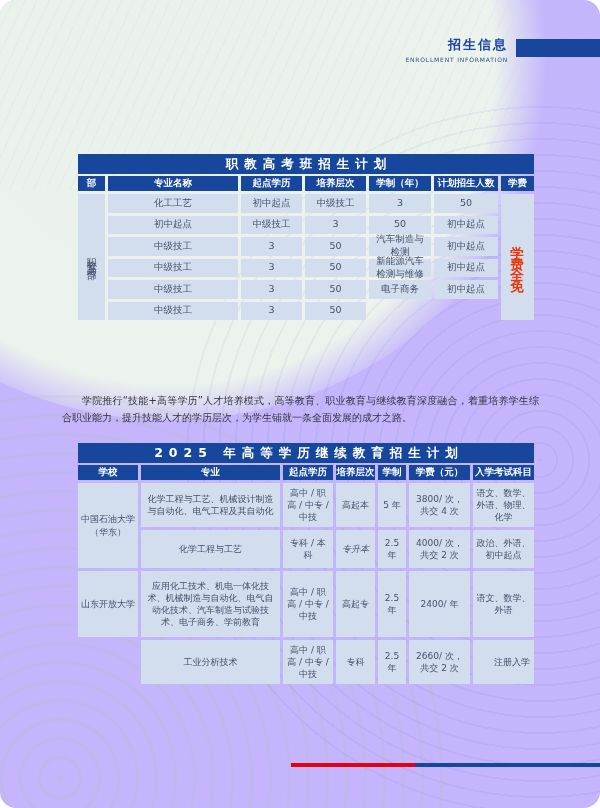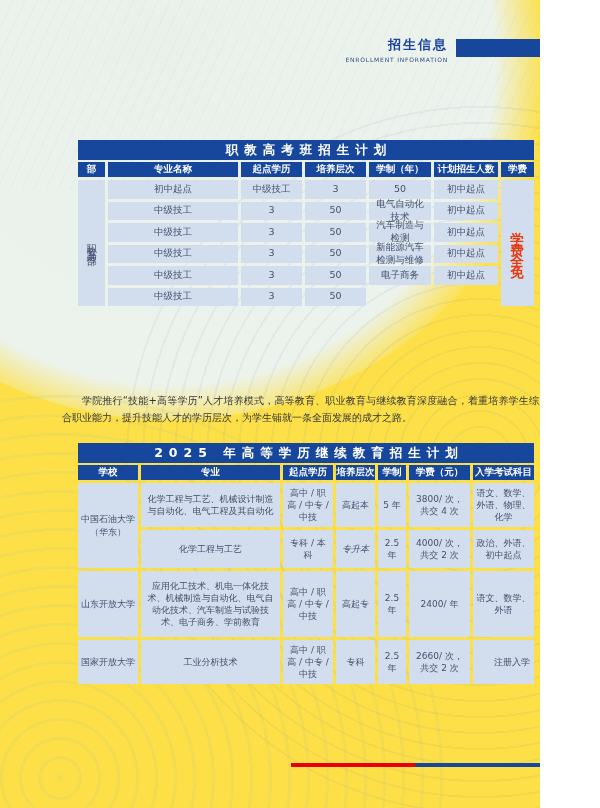--- a/index.html
+++ b/index.html
@@ -1,22 +1,23 @@
 <!DOCTYPE html>
 <html><head>
 <meta charset="utf-8">
 <style>
   html,body{margin:0;padding:0;}
   .page{
     position:relative;
-    width:540px;height:808px;
-    background:#fde047;
+    width:600px;height:808px;
+    background:#c4b5fd;
     overflow:hidden;
     font-family:"DejaVu Sans","Liberation Sans",sans-serif;
     color:#3d4a66;
+    border-radius:16px;
   }
   
   .deco-circle-tl{
     position:absolute;left:-210px;top:-300px;width:760px;height:720px;
     border-radius:50%;
     background:radial-gradient(circle at 50% 50%, #e9f1ea 0%, #ecf3ec 62%, rgba(236,243,236,0) 72%);
   }
   .deco-arcs-right{
     position:absolute;right:-300px;top:100px;width:720px;height:720px;border-radius:50%;
     background:repeating-radial-gradient(circle, rgba(27,74,158,0.055) 0 2px, transparent 2px 16px);
@@ -43,21 +44,21 @@
     display:flex;align-items:center;justify-content:center;
   }
   .thead{display:grid;column-gap:3px;margin-top:2px;}
   .hcell{background:#16479c;color:#ffffff;font-size:9.5px;font-weight:700;
     display:flex;align-items:center;justify-content:center;height:15px;white-space:nowrap;}
   .tbody{display:grid;column-gap:3px;row-gap:3px;margin-top:3px;}
   .cell{background:#d2deee;color:#44506b;font-size:9.5px;line-height:1.35;
     display:flex;align-items:center;justify-content:center;text-align:center;padding:2px 3px;box-sizing:border-box;}
   .vtext{writing-mode:vertical-rl;text-orientation:upright;}
   
-  .t1{top:140px;}
+  .t1{top:154px;}
   .t1 .thead,.t1 .tbody{grid-template-columns:27px 130px 61px 61px 62px 64px 33px;}
   .t1 .tbody{grid-auto-rows:18.5px;}
   .t1-dept{grid-column:1;grid-row:1 / span 6;}
   .t1-dept span{letter-spacing:3px;font-size:10px;color:#44506b;}
   .t1-tuition{grid-column:7;grid-row:1 / span 6;background:#d2deee;}
   .t1-tuition span{color:#e8380d;font-weight:700;font-size:13.5px;letter-spacing:11px;}
   
   .intro{
     position:absolute;left:62px;top:382px;width:477px;
     font-size:10px;line-height:1.72;color:#33353c;
@@ -104,31 +105,31 @@
       <div class="hcell">学费</div>
     </div>
     <div class="tbody">
       <div class="cell t1-dept">
           <span class="vtext">职教高考部</span>
         </div>
       <div class="cell t1-tuition">
           <span class="vtext">学费全免</span>
         </div>
 
-      <div class="cell">初中起点</div>
-      <div class="cell">中级技工</div>
-      <div class="cell">3</div>
-      <div class="cell">50</div>
-
-      <div class="cell">初中起点</div>
-      <div class="cell">中级技工</div>
-      <div class="cell">3</div>
-      <div class="cell">50</div>
-
-      <div class="cell">电气自动化技术</div>
+      <div class="cell">化工工艺</div>
+      <div class="cell">初中起点</div>
+      <div class="cell">中级技工</div>
+      <div class="cell">3</div>
+      <div class="cell">50</div>
+
+      <div class="cell">初中起点</div>
+      <div class="cell">中级技工</div>
+      <div class="cell">3</div>
+      <div class="cell">50</div>
+
       <div class="cell">初中起点</div>
       <div class="cell">中级技工</div>
       <div class="cell">3</div>
       <div class="cell">50</div>
 
       <div class="cell">汽车制造与检测</div>
       <div class="cell">初中起点</div>
       <div class="cell">中级技工</div>
       <div class="cell">3</div>
       <div class="cell">50</div>
@@ -156,21 +157,20 @@
       <div class="hcell">专业</div>
       <div class="hcell">起点学历</div>
       <div class="hcell">培养层次</div>
       <div class="hcell">学制</div>
       <div class="hcell">学费（元）</div>
       <div class="hcell">入学考试科目</div>
     </div>
     <div class="tbody">
       <div class="cell" style="grid-area:1/1/3/2;">中国石油大学（华东）</div>
       <div class="cell" style="grid-area:3/1/4/2;">山东开放大学</div>
-      <div class="cell" style="grid-area:4/1/5/2;">国家开放大学</div>
 
       <div class="cell" style="grid-area:1/2;">化学工程与工艺、机械设计制造与自动化、电气工程及其自动化</div>
       <div class="cell" style="grid-area:1/3;">高中 / 职高 / 中专 / 中技</div>
       <div class="cell" style="grid-area:1/4;">高起本</div>
       <div class="cell" style="grid-area:1/5;">5 年</div>
       <div class="cell" style="grid-area:1/6;text-align:center;">3800/ 次，共交 4 次</div>
       <div class="cell" style="grid-area:2/2;">化学工程与工艺</div>
 
       <div class="cell" style="grid-area:1/7;">语文、数学、外语、物理、化学</div>
       <div class="cell" style="grid-area:2/3;">专科 / 本科</div>

